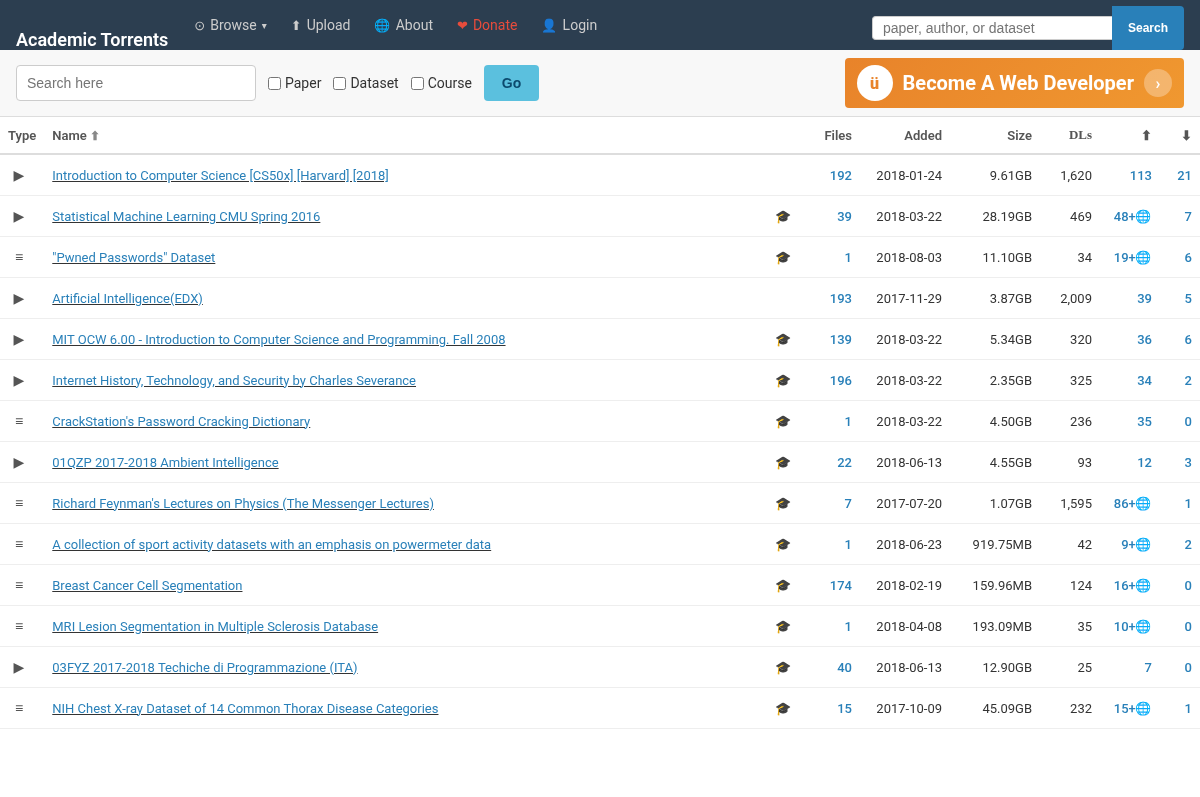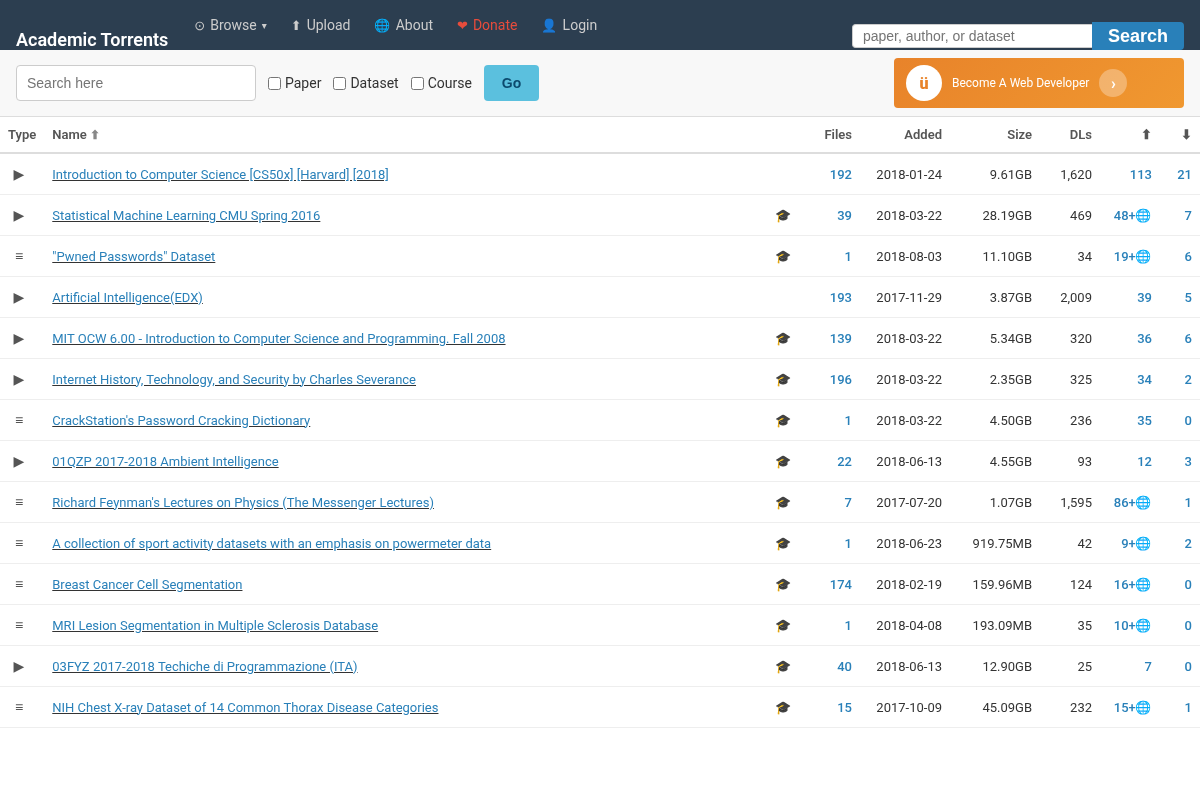--- a/index.html
+++ b/index.html
@@ -45,28 +45,28 @@
       width: 240px;
       padding: 0 10px;
       border: 1px solid #ccc;
       border-right: none;
       border-radius: 4px 0 0 4px;
       font-size: 14px;
       outline: none;
       color: #999;
     }
     .navbar-search button {
-      height: 28px;
+      height: 44px;
       padding: 0 16px;
       background: #2980b9;
       color: #fff;
       border: none;
       border-radius: 0 4px 4px 0;
       cursor: pointer;
-      font-size: 18px;
+      font-size: 12px;
       font-weight: 600;
     }
 
     
     .filter-bar {
       background: #f8f8f8;
       border-bottom: 1px solid #ddd;
       display: flex;
       align-items: center;
       padding: 8px 16px;
@@ -120,22 +120,22 @@
       width: 36px;
       height: 36px;
       border-radius: 50%;
       display: flex;
       align-items: center;
       justify-content: center;
       font-weight: 900;
       font-size: 16px;
     }
     .ad-banner .ad-text {
-      font-size: 12px;
-      font-weight: 400;
+      font-size: 20px;
+      font-weight: 700;
     }
     .ad-banner .ad-arrow {
       background: rgba(255,255,255,0.3);
       width: 28px;
       height: 28px;
       border-radius: 50%;
       display: flex;
       align-items: center;
       justify-content: center;
       font-weight: 700;
@@ -269,21 +269,21 @@
 <div class="table-container">
   <table>
     <thead>
       <tr>
         <th style="width:40px;">Type</th>
         <th style="cursor:pointer;">Name <span class="sort-icon">⬆</span></th>
         <th style="width:24px;"></th>
         <th class="right" style="cursor:pointer; width:60px;">Files</th>
         <th class="right" style="cursor:pointer; width:90px;">Added</th>
         <th class="right" style="cursor:pointer; width:90px;">Size</th>
-        <th class="right" style="cursor:pointer; width:60px;">DLs</th>
+        <th class="right" style="cursor:pointer; width:60px;font-family:Liberation Serif, serif;">DLs</th>
         <th class="right" style="cursor:pointer; width:60px;">
           <span>⬆</span>
         </th>
         <th class="right" style="cursor:pointer; width:40px;">
           <span>⬇</span>
         </th>
       </tr>
     </thead>
     <tbody id="table-body">
     <tr>

